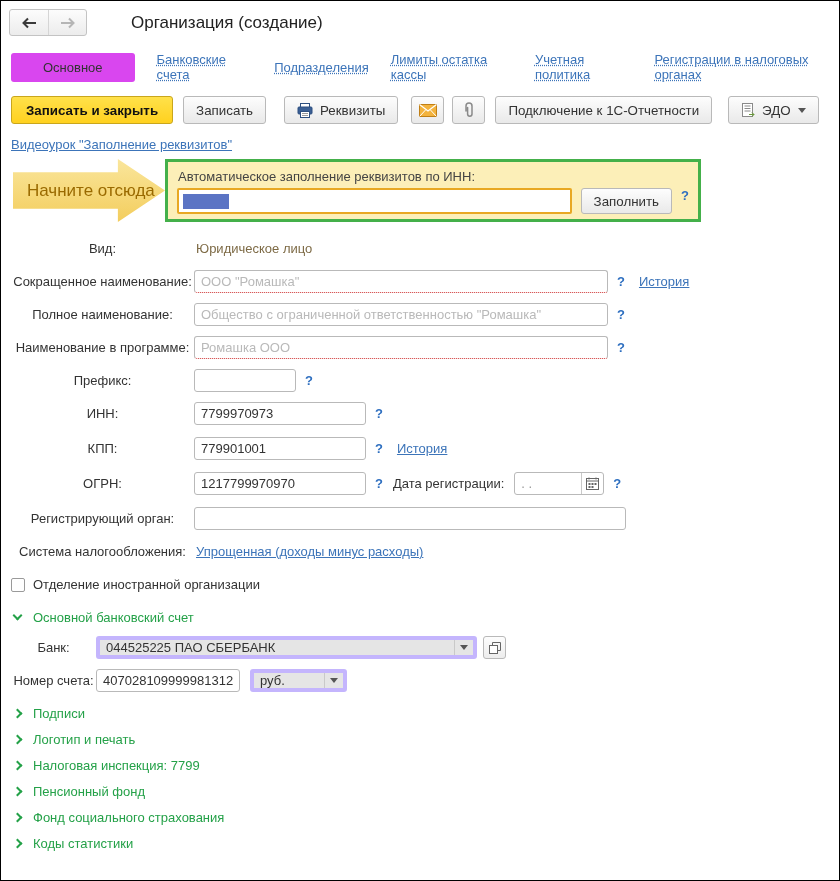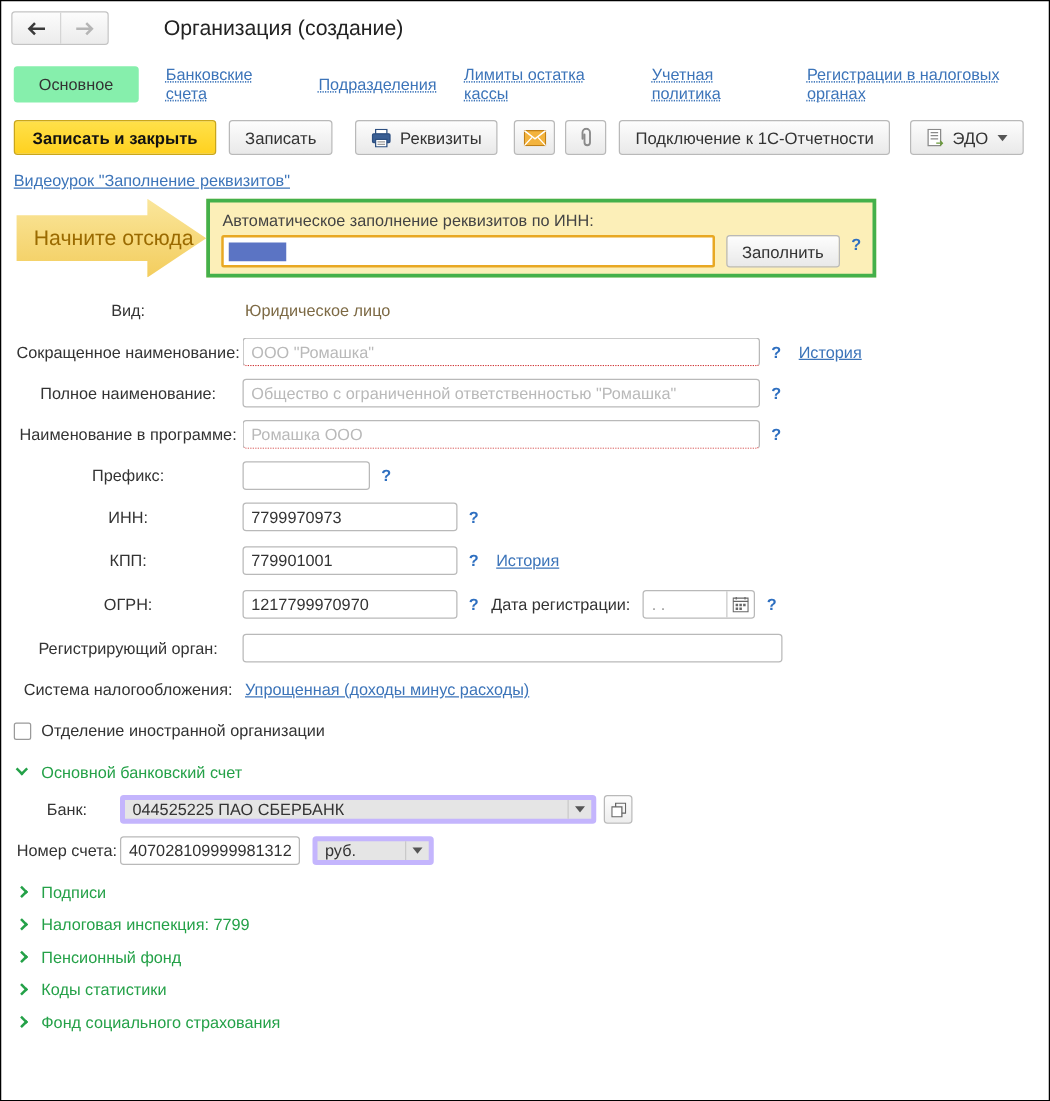--- a/index.html
+++ b/index.html
@@ -9,21 +9,21 @@
 
   
   .hdr { display:flex; align-items:center; margin:8px 10px 0 8px; }
   .navgrp { display:flex; border:1px solid #c3c3c3; border-radius:3px; background:linear-gradient(#fcfcfc,#ececec); height:27px; }
   .navbtn { width:38px; display:flex; align-items:center; justify-content:center; cursor:default; }
   .navbtn + .navbtn { border-left:1px solid #d5d5d5; }
   .title { font-size:17px; color:#222; margin-left:44px; }
 
   
   .tabs { display:flex; align-items:center; margin:9px 0 0 10px; gap:22px; }
-  .tab-active { background:#86efac; border-radius:3px; padding:7px 20px; color:#333; }
+  .tab-active { background:#d946ef; border-radius:3px; padding:7px 32px; color:#333; }
   .tab-link { color:#3c74b9; text-decoration:underline; text-decoration-style:dotted; padding:7px 0; cursor:pointer; }
 
   
   .toolbar { display:flex; align-items:center; margin:7px 0 0 10px; }
   .btn { height:28px; display:inline-flex; align-items:center; justify-content:center; padding:0 12px;
          border:1px solid #b9b9b9; border-radius:3px; background:linear-gradient(#fdfdfd,#e9e9e9);
          color:#333; cursor:pointer; white-space:nowrap; }
   .btn-primary { background:linear-gradient(#ffe14a,#ffd11f); border:1px solid #c9a61c; font-weight:bold; color:#111; padding:0 14px; }
   .btn-icon { width:33px; padding:0; }
   .btn svg { display:block; }
@@ -298,31 +298,35 @@
       </div>
     </div>
 
     <div class="sections">
       <div class="gsec">
         <span class="chev chev-right"></span>
         <span>Подписи</span>
       </div>
       <div class="gsec">
         <span class="chev chev-right"></span>
+        <span>Логотип и печать</span>
+      </div>
+      <div class="gsec">
+        <span class="chev chev-right"></span>
         <span>Налоговая инспекция: 7799</span>
       </div>
       <div class="gsec">
         <span class="chev chev-right"></span>
         <span>Пенсионный фонд</span>
       </div>
       <div class="gsec">
         <span class="chev chev-right"></span>
+        <span>Фонд социального страхования</span>
+      </div>
+      <div class="gsec">
+        <span class="chev chev-right"></span>
         <span>Коды статистики</span>
       </div>
-      <div class="gsec">
-        <span class="chev chev-right"></span>
-        <span>Фонд социального страхования</span>
-      </div>
 
     </div>
 
   </div>
 </div>
 
 </body></html>

